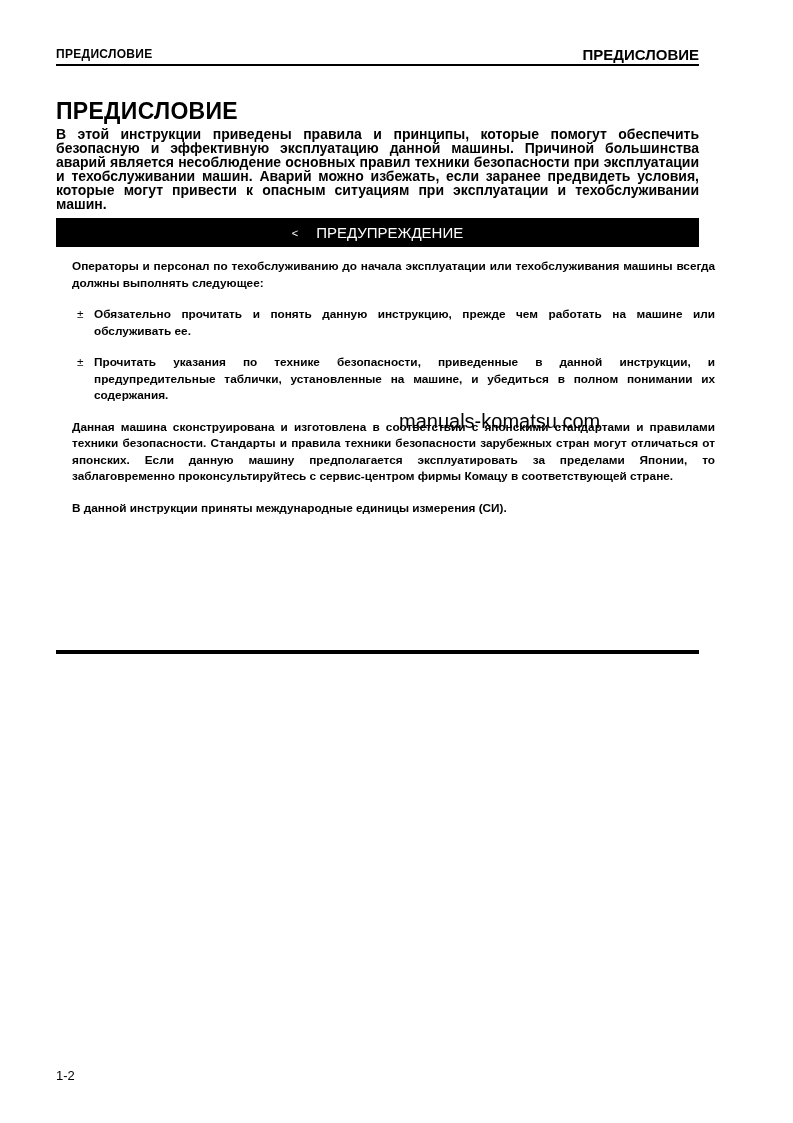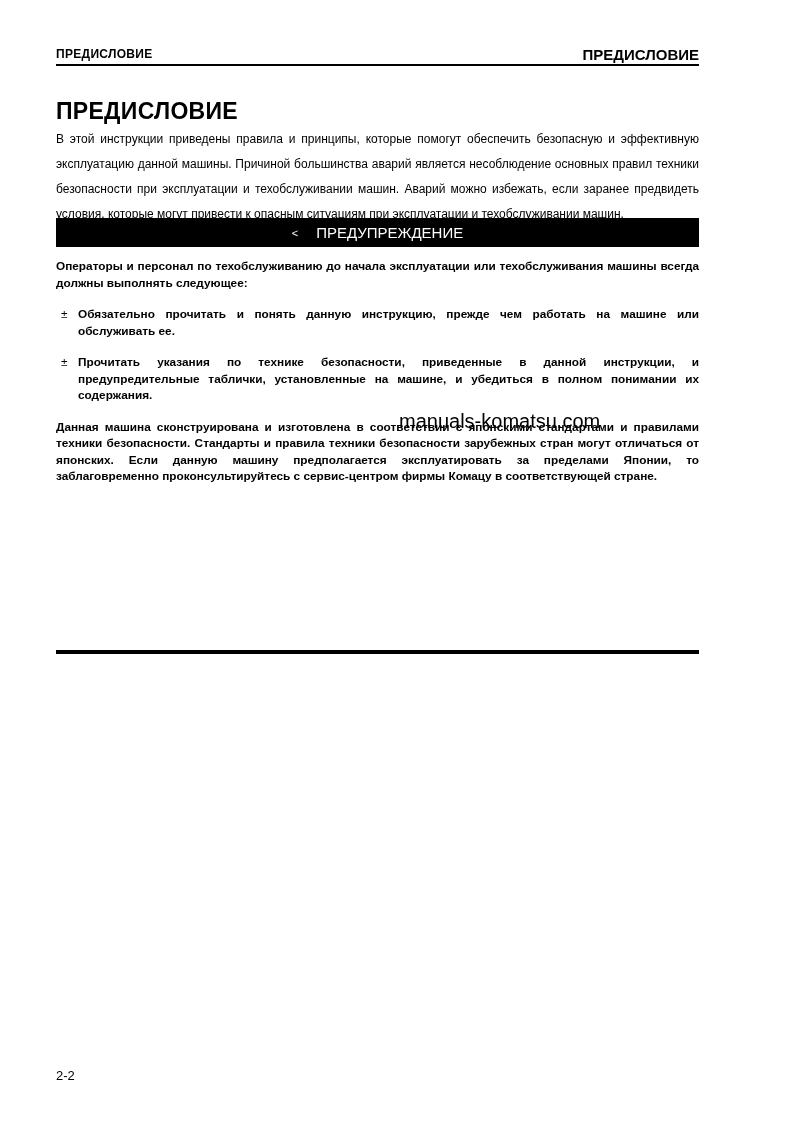--- a/index.html
+++ b/index.html
@@ -2,24 +2,24 @@
 <html><head>
 <meta charset="utf-8">
 <style>
   html, body { margin: 0; padding: 0; background: #ffffff; }
   body { width: 793px; height: 1123px; position: relative; overflow: hidden; color: #000; font-family: "Liberation Sans", sans-serif; }
   .page { position: absolute; left: 56px; top: 0; width: 643px; }
   .hdr { position: absolute; top: 46px; left: 0; width: 643px; height: 18px; border-bottom: 2px solid #000; }
   .hdr-left { position: absolute; left: 0; top: 1px; font-size: 12px; font-weight: bold; letter-spacing: 0.3px; }
   .hdr-right { position: absolute; right: 0; top: 0; font-size: 15px; font-weight: bold; }
   .title { position: absolute; top: 98px; left: 0; font-size: 23px; font-weight: bold; letter-spacing: 0.3px; }
-  .intro { position: absolute; top: 127px; left: 0; width: 643px; font-size: 12px; line-height: 25px; text-align: justify; }
+  .intro { position: absolute; top: 127px; left: 0; width: 643px; font-size: 14px; line-height: 14px; text-align: justify; font-weight: bold; }
   .warn-bar { position: absolute; top: 218px; left: 0; width: 643px; height: 29px; background: #000; color: #fff; display: flex; align-items: center; justify-content: center; font-size: 15px; }
   .warn-bar .sym { font-size: 11px; margin-right: 18px; }
-  .body { position: absolute; top: 258px; left: 0; width: 643px; font-size: 11.8px; font-weight: bold; line-height: 16.5px; }
+  .body { position: absolute; top: 258px; left: 16px; width: 643px; font-size: 11.8px; font-weight: bold; line-height: 16.5px; }
   .body p { margin: 0 0 15px 0; text-align: justify; }
   .body ul { list-style: none; margin: 0; padding: 0; }
   .body li { position: relative; padding-left: 22px; margin-bottom: 15px; text-align: justify; }
   .body li .bullet { position: absolute; left: 5px; top: 0; font-weight: normal; }
   .rule-end { position: absolute; top: 650px; left: 0; width: 643px; height: 4px; background: #000; }
   .watermark { position: absolute; left: 399px; top: 410px; font-size: 20px; color: #000; font-family: "Liberation Sans", sans-serif; }
   .pageno { position: absolute; left: 56px; top: 1068px; font-size: 13px; }
 </style>
 </head>
 <body>
@@ -45,20 +45,21 @@
       <li>
         <span class="bullet">±</span>
         <span>Обязательно прочитать и понять данную инструкцию, прежде чем работать на машине или обслуживать ее.</span>
       </li>
       <li>
         <span class="bullet">±</span>
         <span>Прочитать указания по технике безопасности, приведенные в данной инструкции, и предупредительные таблички, установленные на машине, и убедиться в полном понимании их содержания.</span>
       </li>
     </ul>
     <p>Данная машина сконструирована и изготовлена в соответствии с японскими стандартами и правилами техники безопасности. Стандарты и правила техники безопасности зарубежных стран могут отличаться от японских. Если данную машину предполагается эксплуатировать за пределами Японии, то заблаговременно проконсультируйтесь с сервис-центром фирмы Комацу в соответствующей стране.</p>
+    <p>В данной инструкции приняты международные единицы измерения (СИ).</p>
   </div>
 
   <div class="rule-end"></div>
 </div>
 
 <div class="watermark">manuals-komatsu.com</div>
 
-<div class="pageno">2-2</div>
+<div class="pageno">1-2</div>
 
 </body></html>

